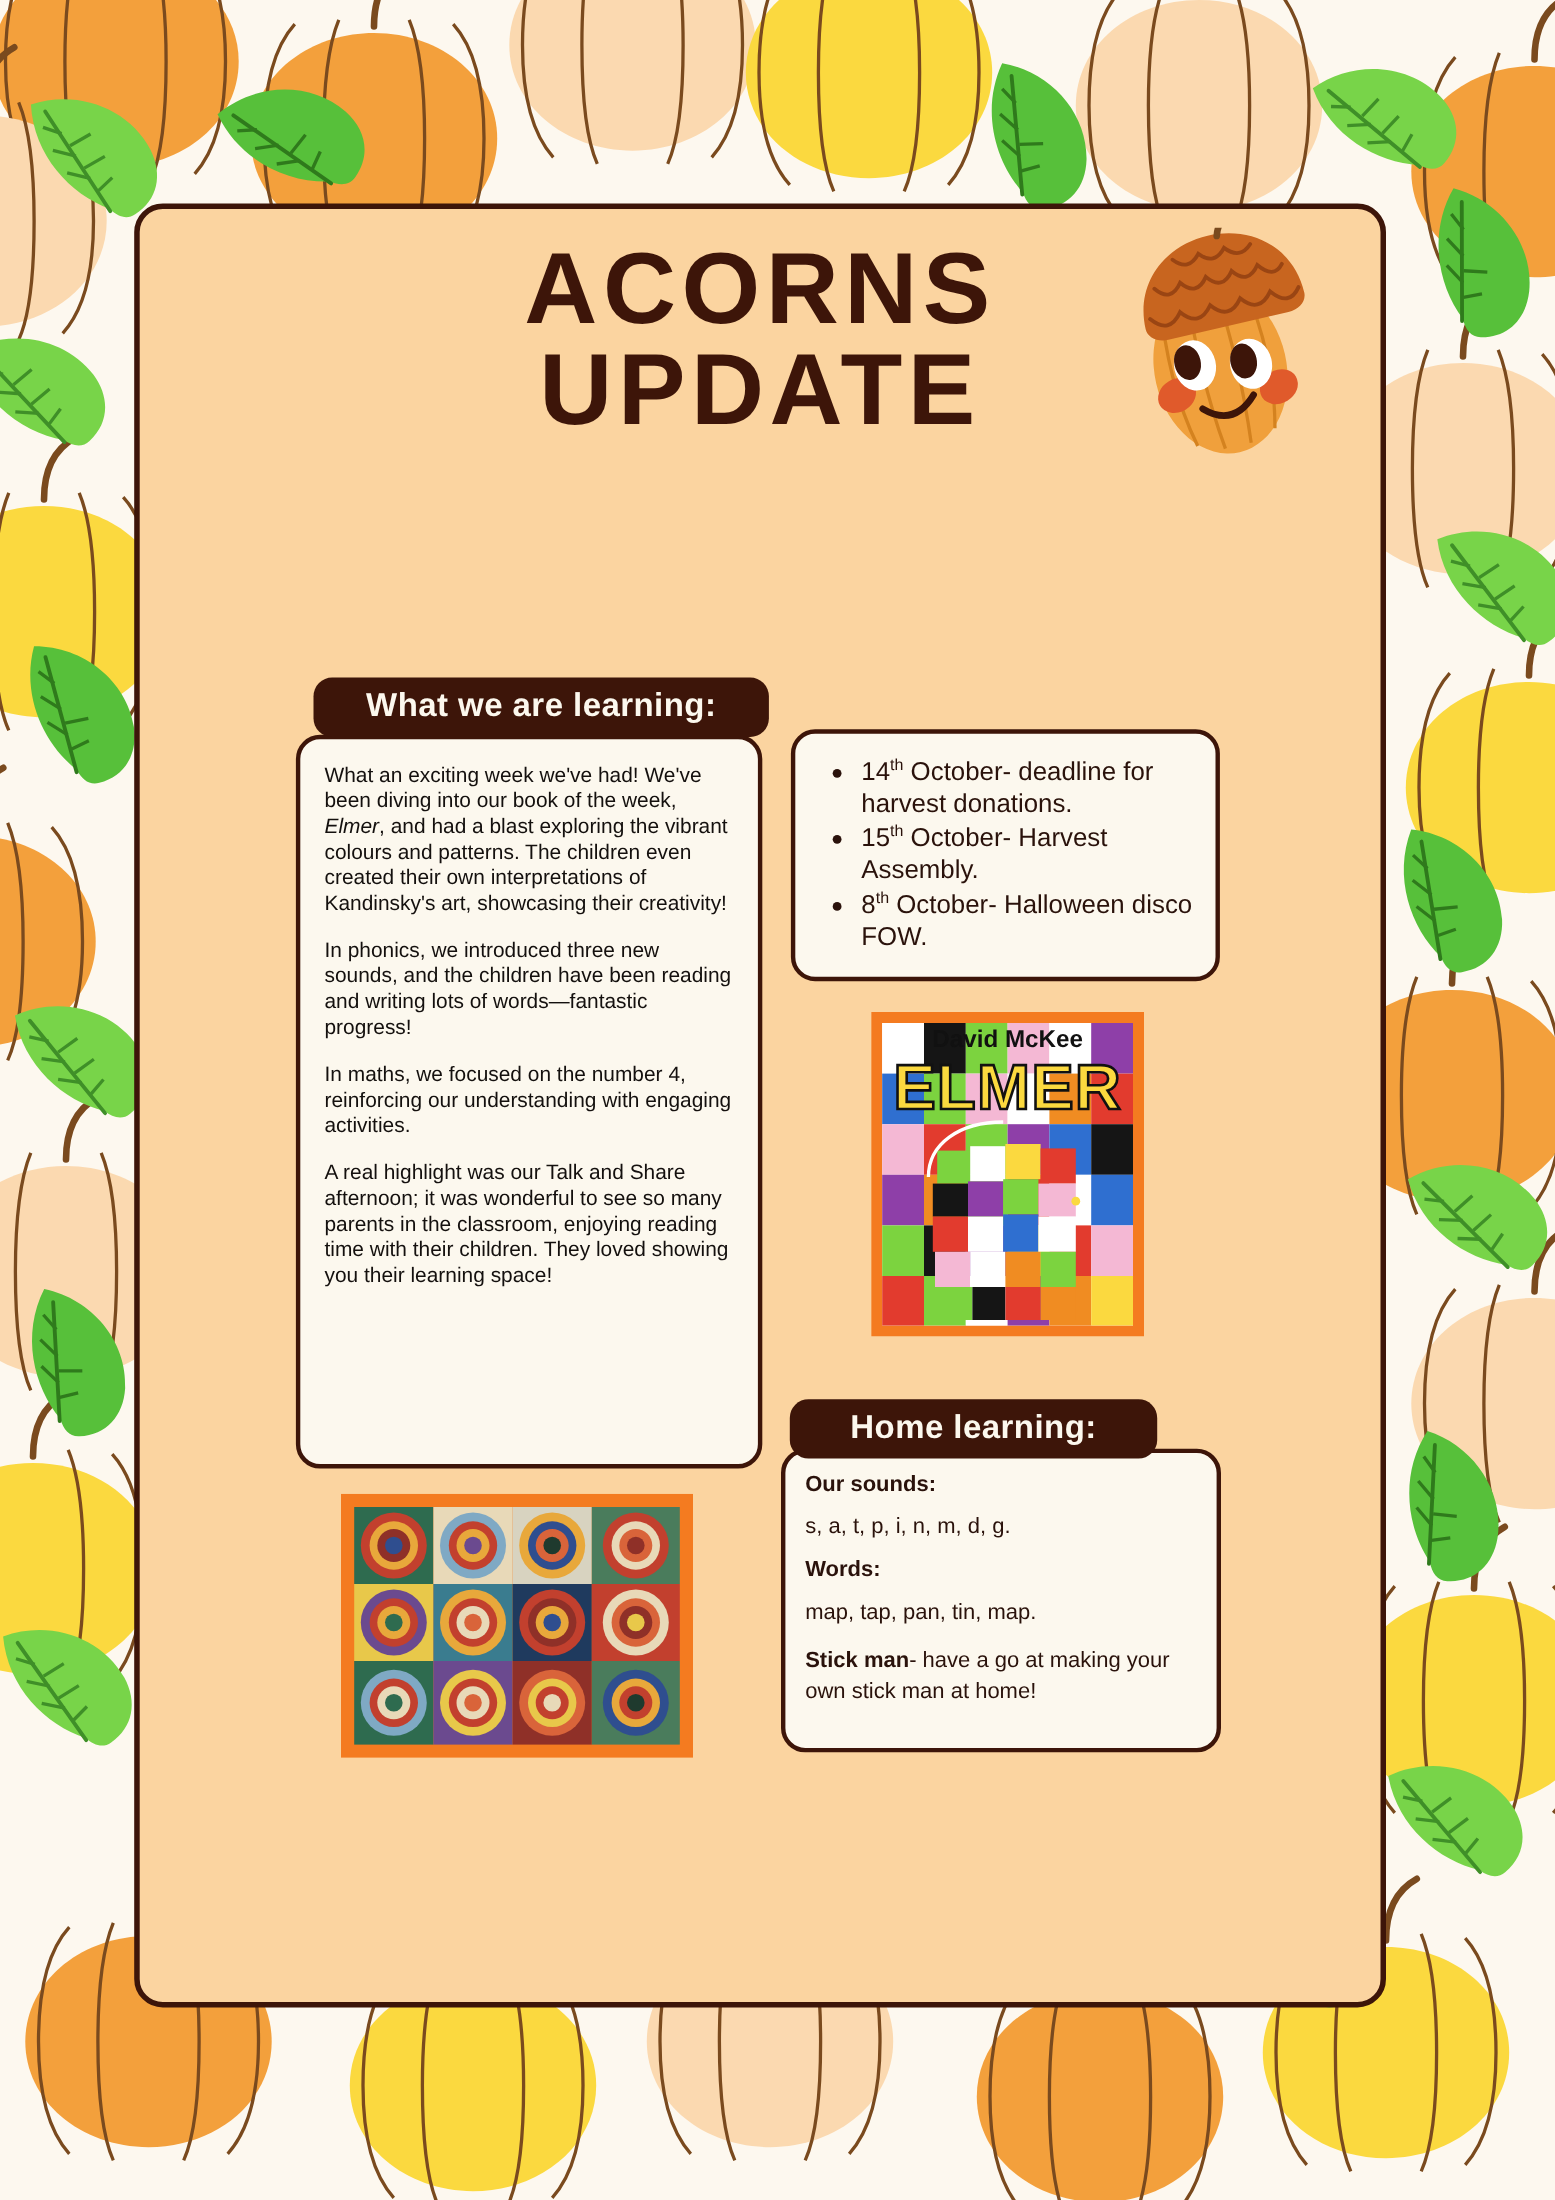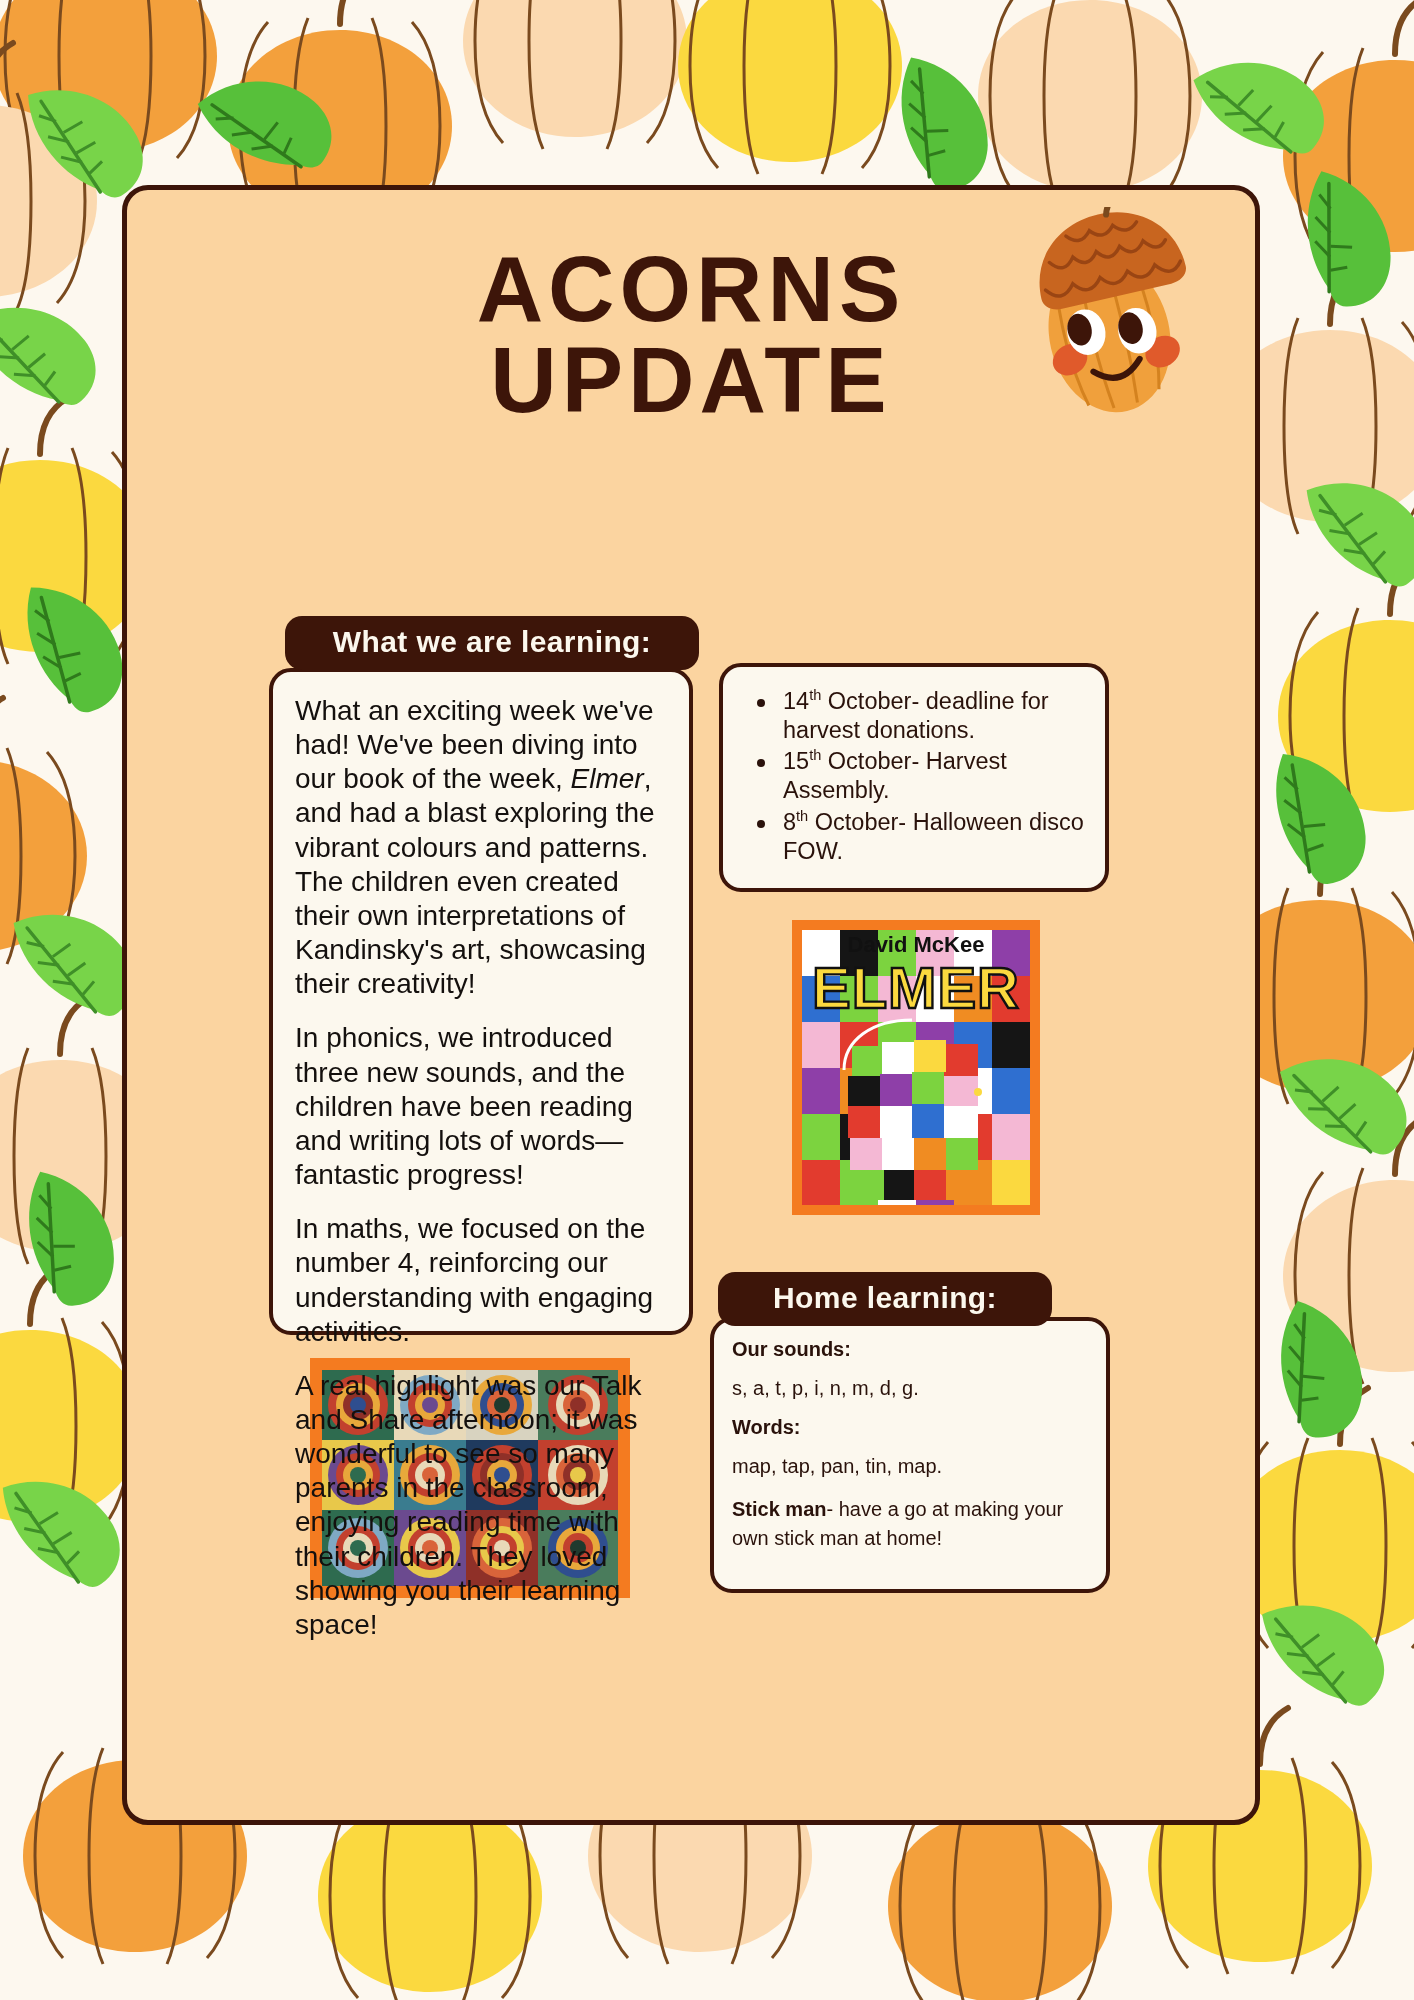--- a/index.html
+++ b/index.html
@@ -41,21 +41,20 @@
     z-index: 10;
   }
 
   
   .title-block {
     position: absolute;
     left: 0;
     top: 28px;
     width: 100%;
     text-align: center;
-    margin-top: 26px;
   }
   .poster-title {
     font-family: "Liberation Sans", sans-serif;
     font-size: 92px;
     line-height: 0.99;
     font-weight: bold;
     color: #3D1509;
     letter-spacing: 5px;
     text-transform: uppercase;
   }
@@ -110,21 +109,21 @@
     height: 54px;
   }
   #panel-learning {
     left: 142px;
     top: 478px;
     width: 424px;
     height: 667px;
     padding: 22px 22px 18px 22px;
   }
   .body-text {
-    font-size: 28px;
+    font-size: 19px;
     line-height: 1.22;
     color: #14100E;
   }
   .body-text p { margin-bottom: 20px; }
   .body-text p:last-child { margin-bottom: 0; }
   .body-text em { font-style: italic; }
 
   
   #pill-reminders {
     left: 622px;

